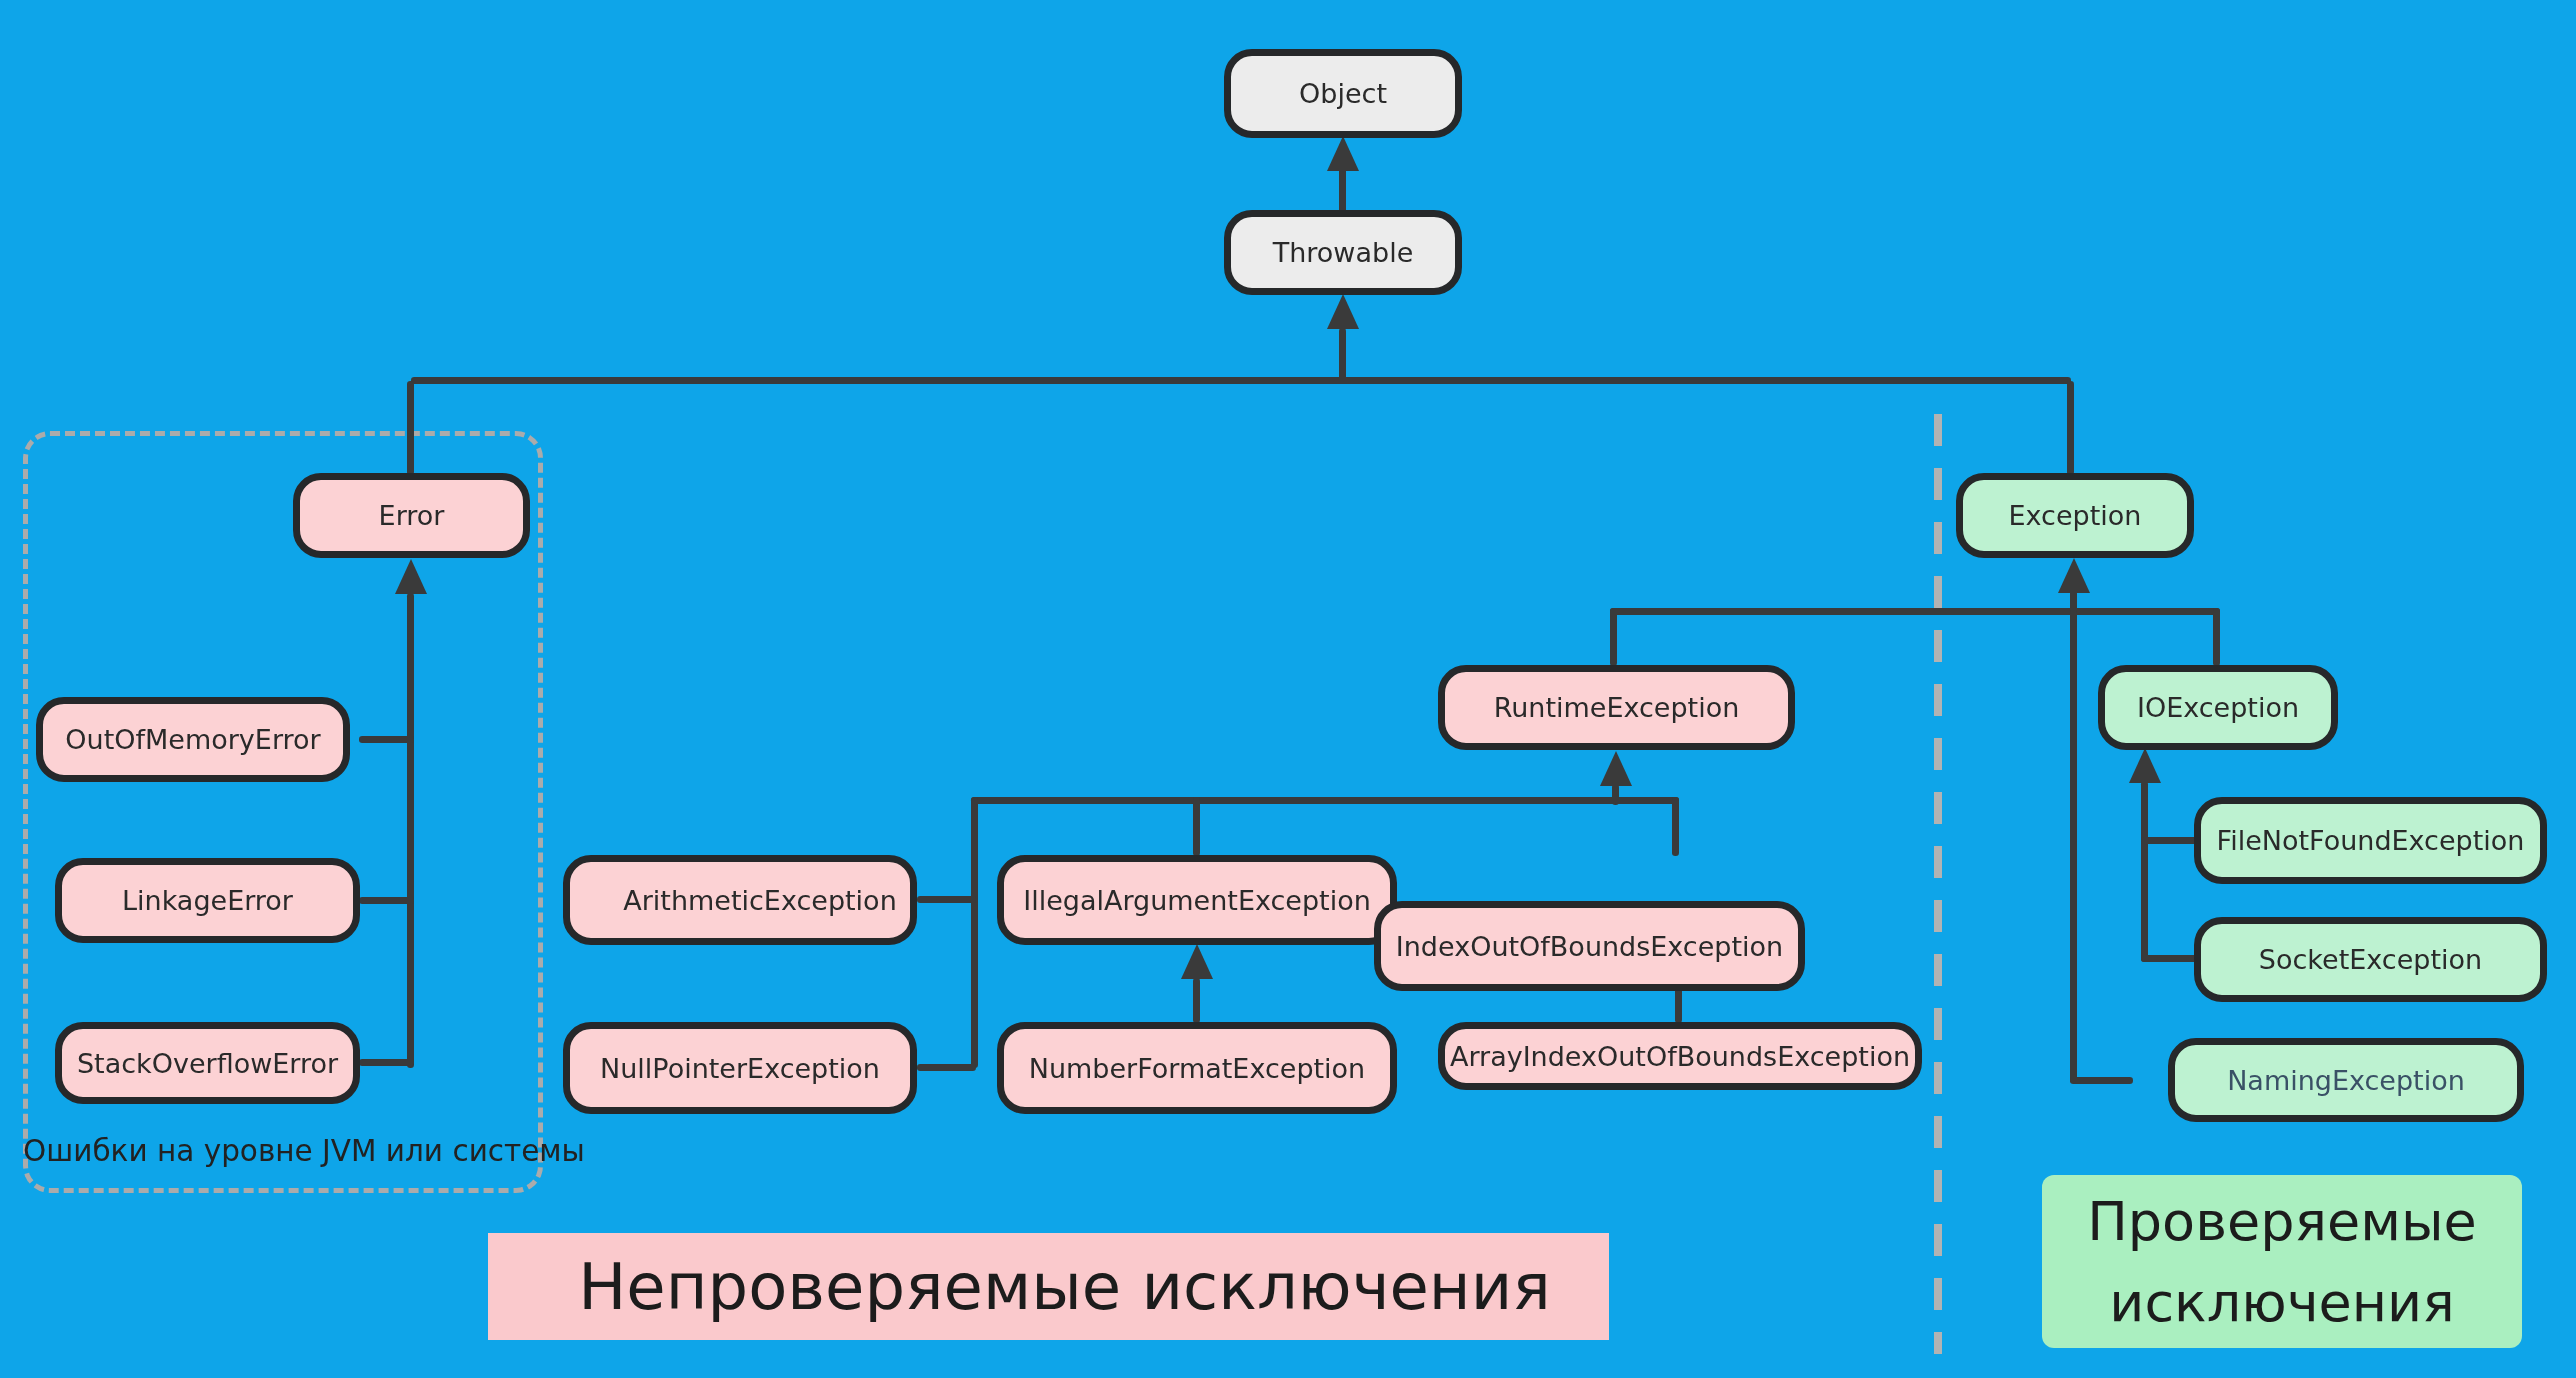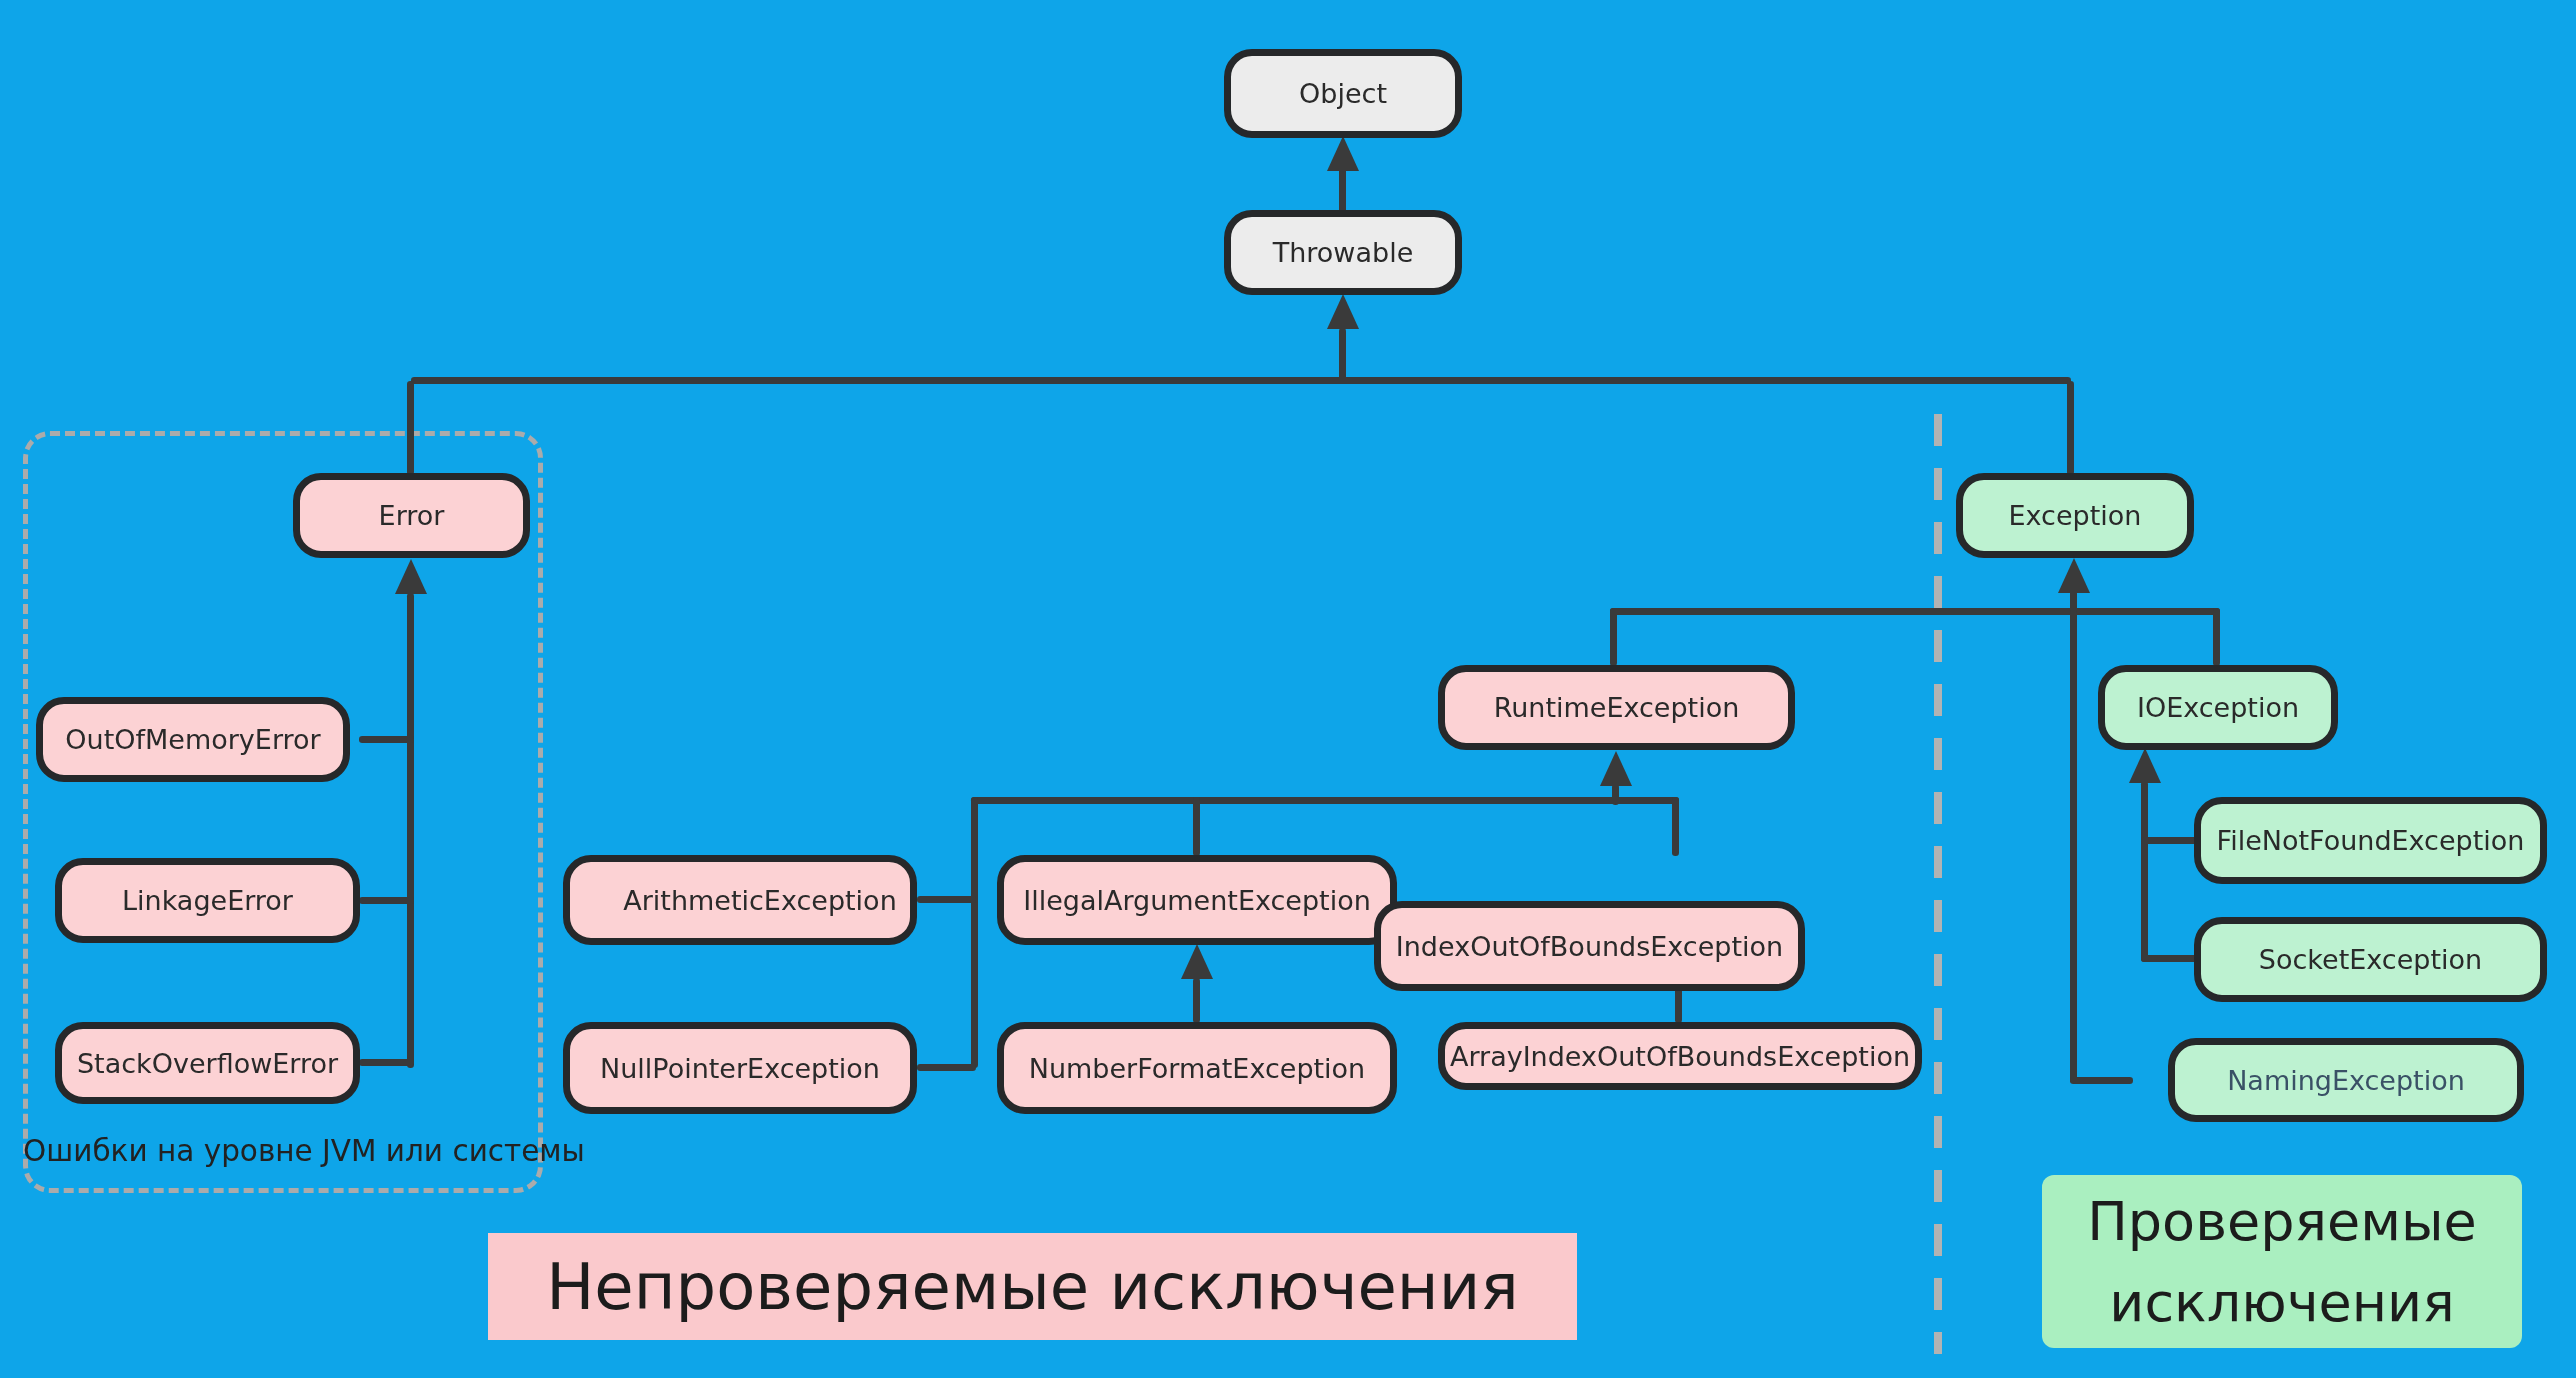--- a/index.html
+++ b/index.html
@@ -30,21 +30,21 @@
     position:absolute;font-size:29.5px;color:#222222;text-align:center;z-index:4;white-space:nowrap;
   }
   #divider{
     position:absolute;width:7.7px;z-index:1;
     background:repeating-linear-gradient(to bottom,#b3b3b3 0px,#b3b3b3 32px,transparent 32px,transparent 54px);
   }
   .banner{
     position:absolute;display:flex;align-items:center;justify-content:center;
     text-align:center;color:#1c1c1c;z-index:4;
   }
-  #banner-unchecked{font-size:64px;}
+  #banner-unchecked{font-size:64px;padding-left:32px;}
   #banner-checked{font-size:54px;line-height:1.5;border-radius:12px;}
 </style>
 </head>
 <body>
 
 <div id="stage">
   <div id="jvm-group" style="left:23px;top:431px;width:520px;height:762px;"></div>
 
   <div id="divider" style="left:1934px;top:414px;height:940px;"></div>
 

